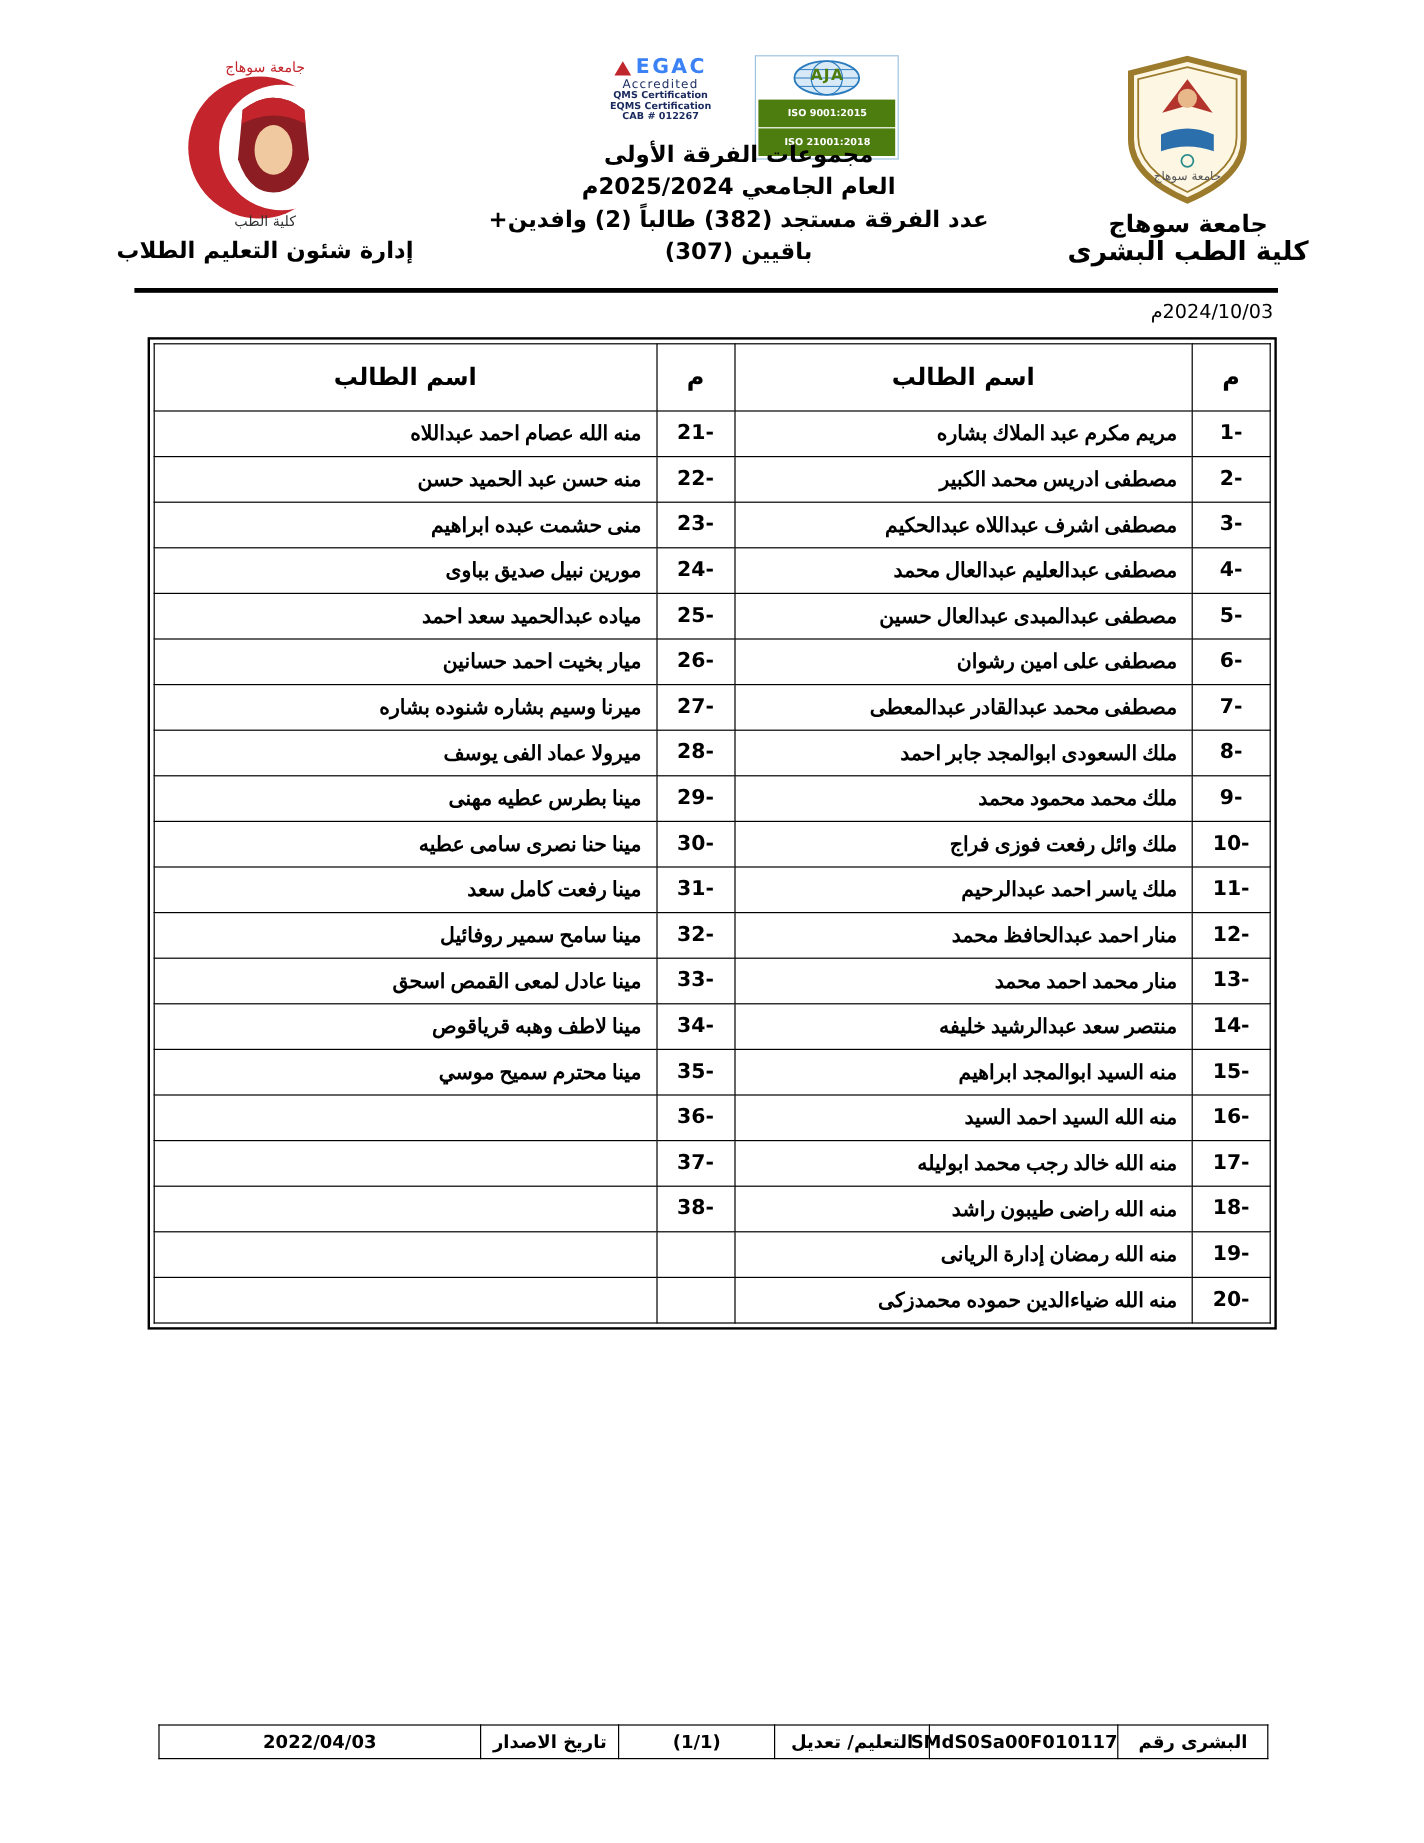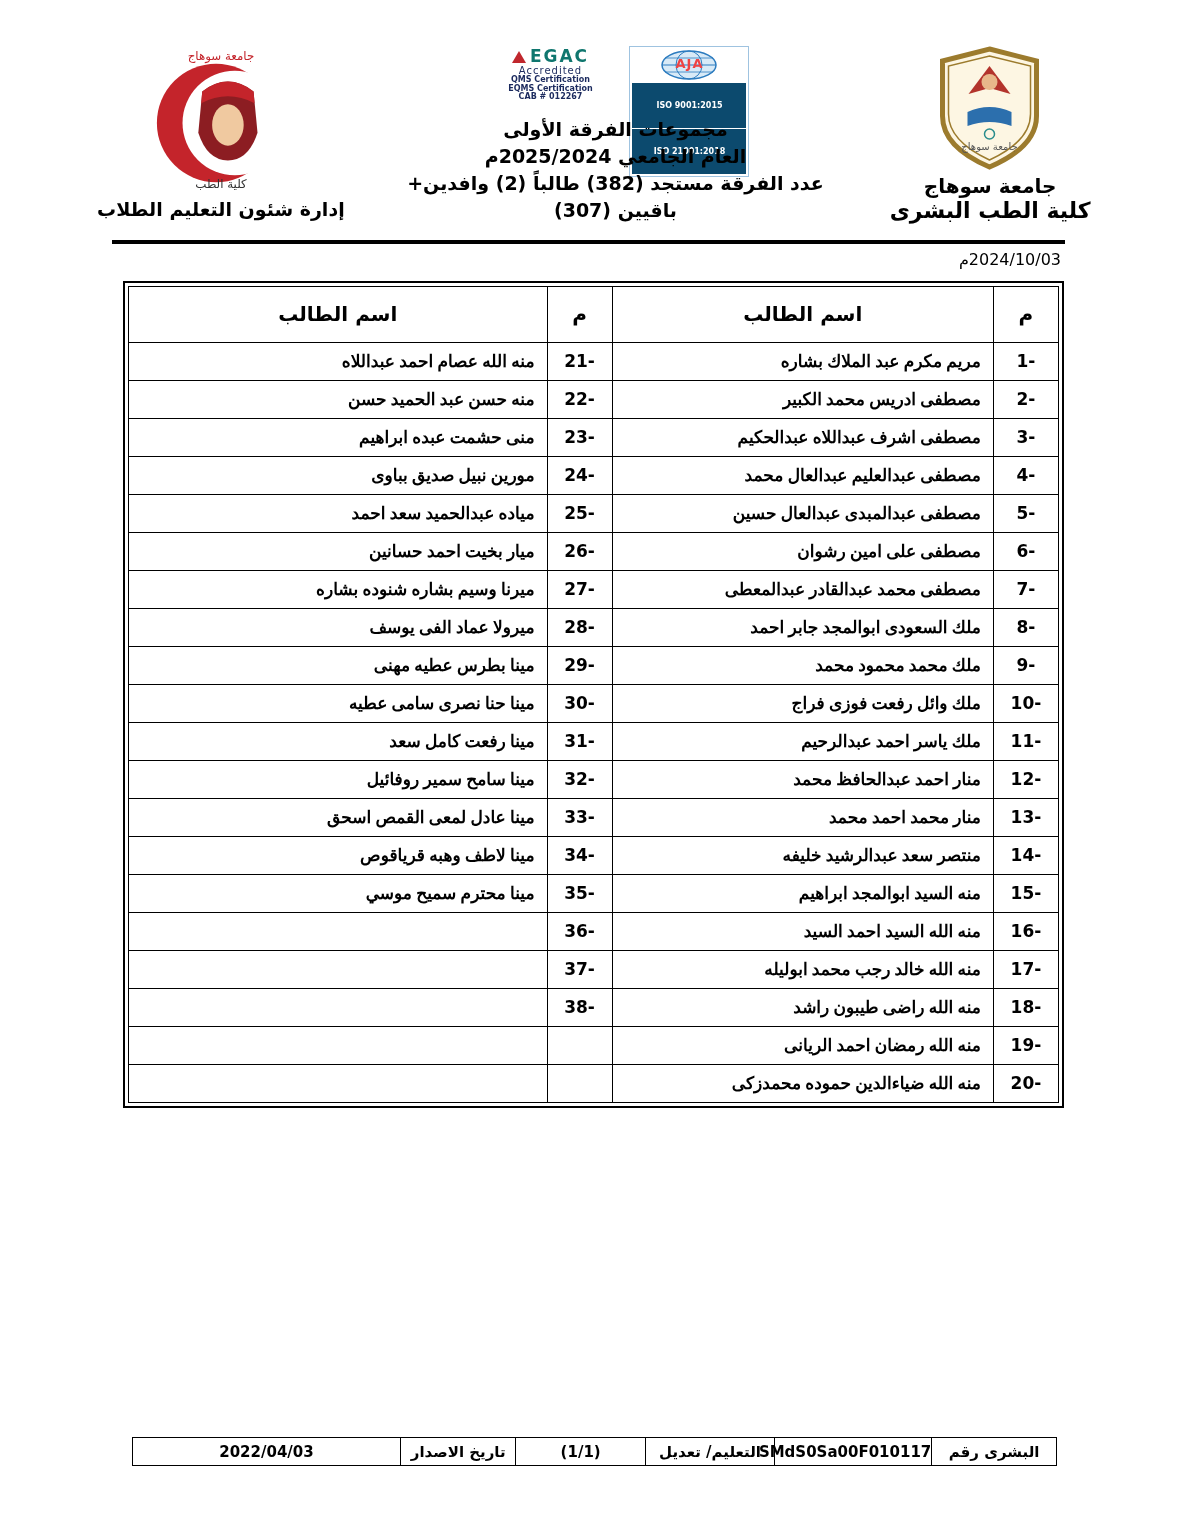--- a/index.html
+++ b/index.html
@@ -15,29 +15,29 @@
   .header-center { width:540px; display:flex; flex-direction:column; align-items:center; }
   .header-left { width:250px; display:flex; flex-direction:column; align-items:center; }
   .dept-caption { font-weight:bold; font-size:19px; margin-top:6px; white-space:nowrap; }
   .h-line { font-weight:bold; font-size:19px; line-height:1.42; text-align:center; }
 
   
   .accred-row { display:flex; direction:ltr; gap:10px; align-items:flex-start; margin-bottom:6px; height:64px; }
   .egac { width:138px; text-align:center; line-height:1.05; padding-top:2px; }
   .egac-top { display:flex; align-items:center; justify-content:center; gap:4px; }
   .egac-tri { width:0; height:0; border-left:7px solid transparent; border-right:7px solid transparent; border-bottom:12px solid #c0272d; display:inline-block; }
-  .egac-name { color:#0f766e; font-weight:bold; font-size:17px; letter-spacing:2px; }
+  .egac-name { color:#3b82f6; font-weight:bold; font-size:17px; letter-spacing:2px; }
   .egac-acc { color:#1b2a5e; font-weight:normal; font-size:10px; letter-spacing:1px; }
   .egac-line { color:#1b2a5e; font-size:8px; font-weight:bold; }
   .aja { width:120px; text-align:center; border:1px solid #9fc3e0; padding:2px; }
   .aja-globe-wrap { position:relative; height:32px; }
   .aja-globe { position:absolute; left:50%; top:0; transform:translateX(-50%); }
-  .aja-name { position:absolute; left:50%; top:7px; transform:translateX(-50%); color:#ef4444; font-weight:bold; font-size:13px; letter-spacing:1px; }
+  .aja-name { position:absolute; left:50%; top:7px; transform:translateX(-50%); color:#4d7c0f; font-weight:bold; font-size:13px; letter-spacing:1px; }
   .aja-iso { display:flex; flex-direction:column; gap:1px; margin-top:2px; }
-  .aja-iso span { background:#0c4a6e; color:#fff; font-size:8px; font-weight:bold; padding:18px 0; display:block; }
+  .aja-iso span { background:#4d7c0f; color:#fff; font-size:8px; font-weight:bold; padding:7px 0; display:block; }
 
   
   .rule { height:4px; background:#000; margin:16px 122px 0 112px; }
   .date { text-align:right; font-size:16px; margin:6px 126px 0 0; }
   .doc-title { text-align:center; font-size:22px; margin-top:4px; }
 
   
   .table-wrap { width:941px; margin:12px auto 0; border:2px solid #000; padding:3px; background:#fff; }
   table.students { width:100%; border-collapse:collapse; table-layout:fixed; }
   table.students th, table.students td { border:1px solid #000; }
@@ -245,21 +245,21 @@
             <td class="name"></td>
           </tr>
           <tr>
             <td class="num"><span dir="ltr">18-</span></td>
             <td class="name">منه الله راضى طيبون راشد</td>
             <td class="num"><span dir="ltr">38-</span></td>
             <td class="name"></td>
           </tr>
           <tr>
             <td class="num"><span dir="ltr">19-</span></td>
-            <td class="name">منه الله رمضان احمد الريانى</td>
+            <td class="name">منه الله رمضان إدارة الريانى</td>
             <td class="num"></td>
             <td class="name"></td>
           </tr>
           <tr>
             <td class="num"><span dir="ltr">20-</span></td>
             <td class="name">منه الله ضياءالدين حموده محمدزكى</td>
             <td class="num"></td>
             <td class="name"></td>
           </tr>
         </tbody>

